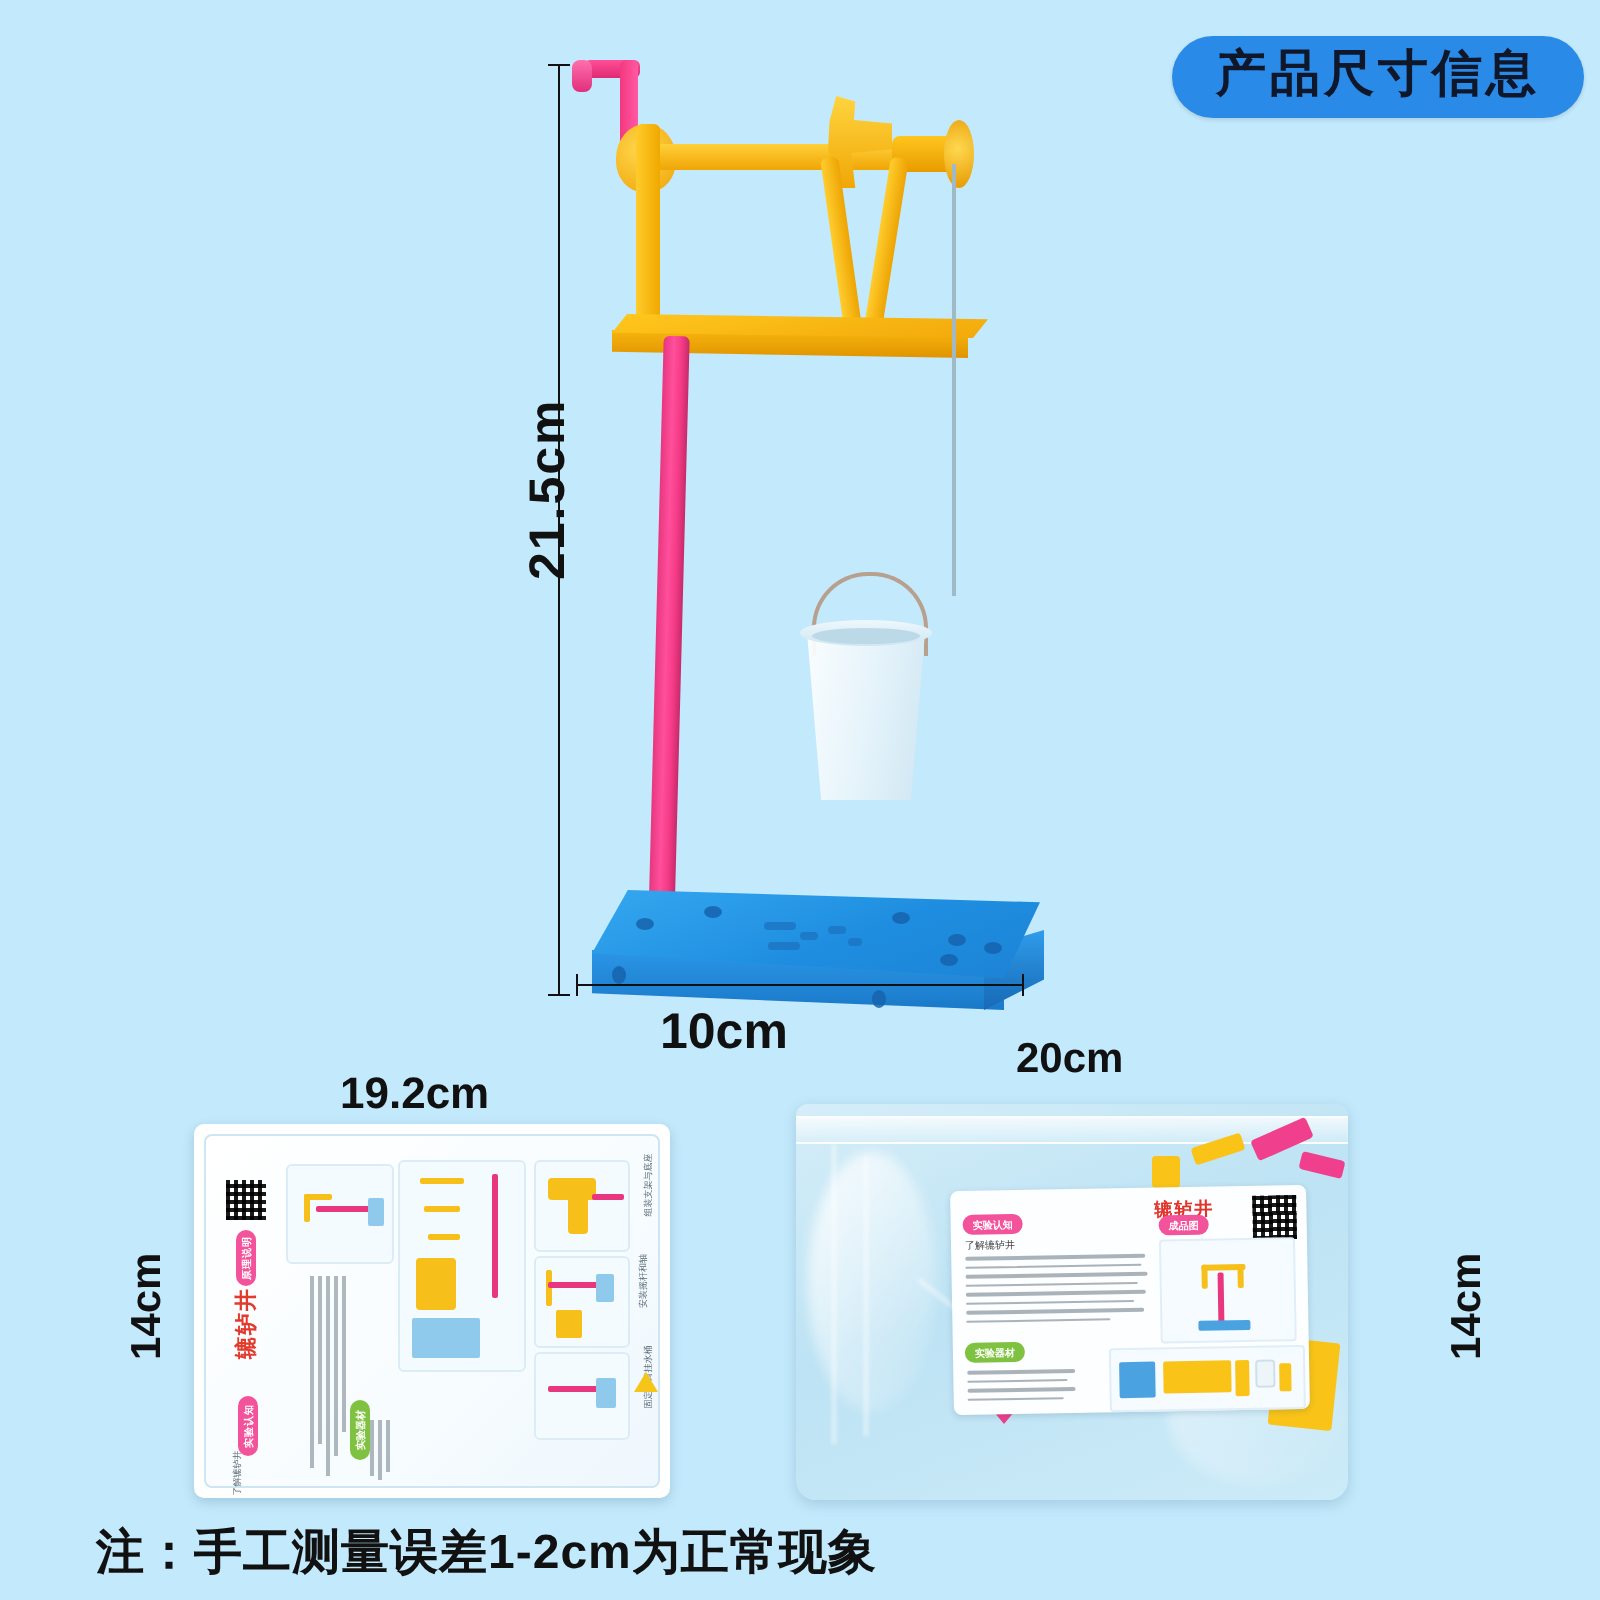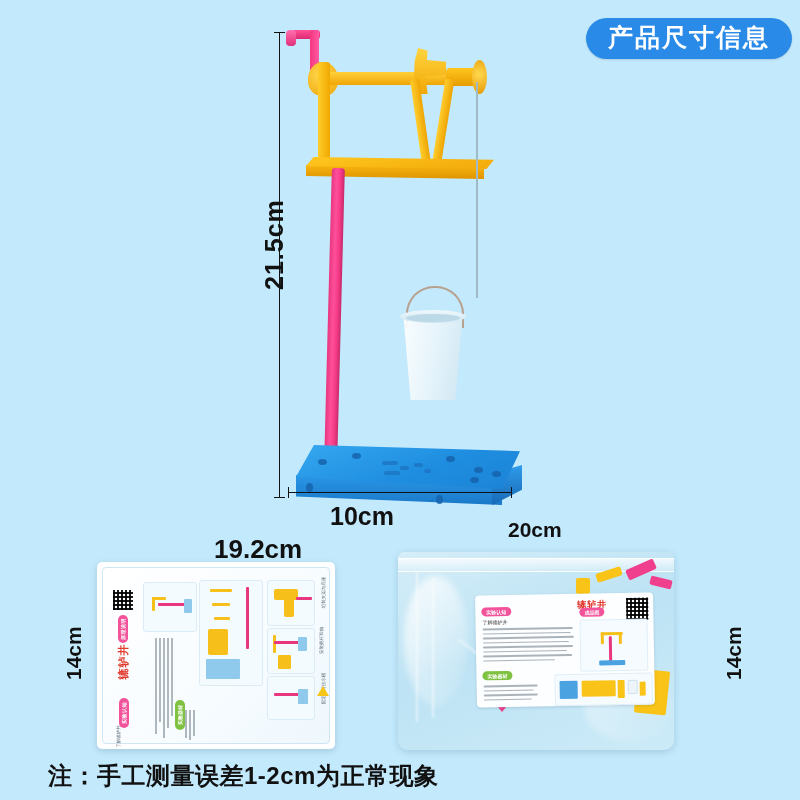--- a/index.html
+++ b/index.html
@@ -8,21 +8,21 @@
     background:#c3e9fc;
     font-family:"Liberation Sans","DejaVu Sans",sans-serif;
     position:relative;
   }
   #page{position:absolute;inset:0;}
 
   
   .header-badge{
     position:absolute;left:586px;top:18px;
     padding:7px 22px 9px;border-radius:22px;
-    background:#2a8ae8;color:#ffffff;
+    background:#2a8ae8;color:#0f172a;
     font-size:25px;font-weight:bold;letter-spacing:2px;
     line-height:1;white-space:nowrap;
     box-shadow:0 1px 2px rgba(0,0,0,.12);
   }
 
   
   .dim-v{position:absolute;width:1px;background:#111;}
   .dim-v::before,.dim-v::after{
     content:"";position:absolute;left:-5px;width:11px;height:1px;background:#111;
   }
@@ -31,21 +31,21 @@
   .dim-h{position:absolute;height:1px;background:#111;}
   .dim-h::before,.dim-h::after{
     content:"";position:absolute;top:-5px;height:11px;width:1px;background:#111;
   }
   .dim-h::before{left:0;}
   .dim-h::after{right:0;}
   .dim-label{position:absolute;color:#111;font-size:22px;font-weight:bold;white-space:nowrap;}
   .dim-label.vert{transform:rotate(-90deg);transform-origin:left top;}
   .lbl-21{left:260px;top:290px;font-size:25px;letter-spacing:1px;}
   .lbl-10{left:330px;top:502px;font-size:25px;}
-  .lbl-192{left:170px;top:534px;font-size:26px;margin-left:44px;}
+  .lbl-192{left:170px;top:534px;font-size:22px;}
   .lbl-14l{left:62px;top:680px;font-size:21px;}
   .lbl-20{left:508px;top:518px;font-size:21px;}
   .lbl-14r{left:722px;top:680px;font-size:21px;}
 
   
   .toy{position:absolute;left:280px;top:20px;width:260px;height:500px;}
 
   .base{
     position:absolute;left:16px;top:425px;width:224px;height:62px;
   }

